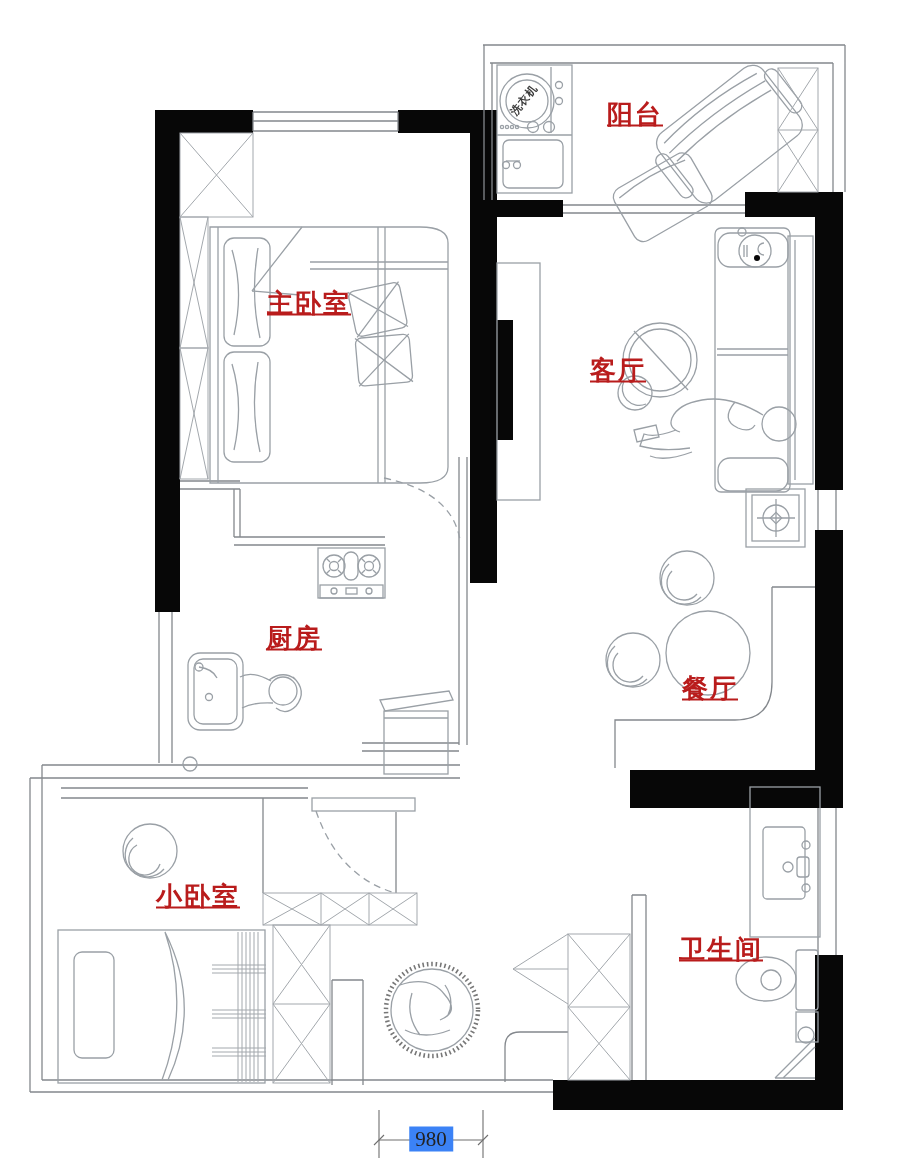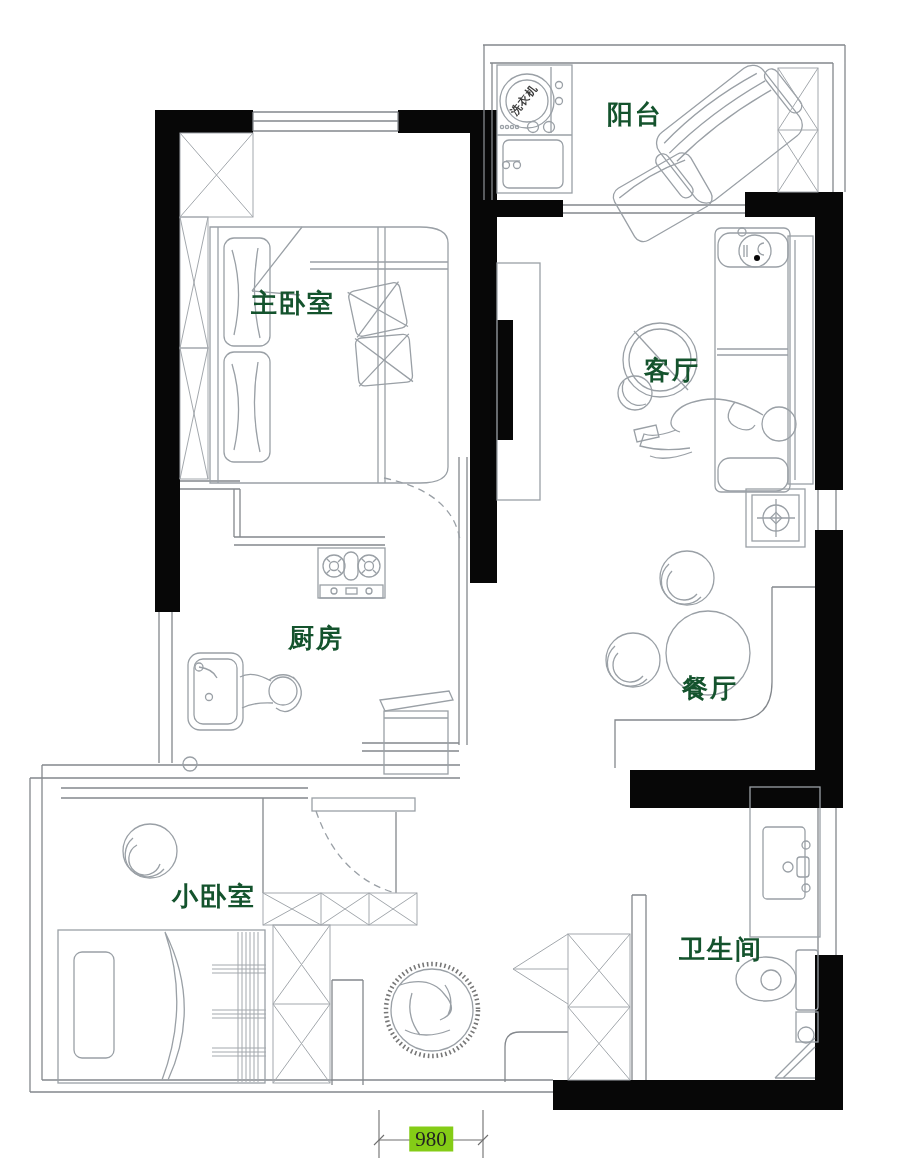--- a/index.html
+++ b/index.html
@@ -6,25 +6,25 @@
   .stage{position:relative;width:900px;height:1164px;background:#ffffff;overflow:hidden;
          font-family:"Liberation Sans",sans-serif;}
   .plan-svg{position:absolute;left:0;top:0;}
   .wl{fill:#070707;stroke:none;}
   .ln{stroke:#84888d;stroke-width:1.3;fill:none;}
   .fu{stroke:#9aa0a6;stroke-width:1.3;fill:none;}
   .xh{stroke:#a3a8ad;stroke-width:1;fill:none;}
   .dash{stroke:#9aa0a6;stroke-width:1.3;fill:none;stroke-dasharray:7 5;}
   .dim{stroke:#6f6f6f;stroke-width:1.1;fill:none;}
   .room-label{position:absolute;transform:translate(-50%,-50%);font-weight:bold;font-size:26px;
-              color:#14532d;letter-spacing:2px;white-space:nowrap;}
+              color:#b91c1c;letter-spacing:2px;white-space:nowrap;text-decoration:underline;}
   .washer-label{position:absolute;transform:translate(-50%,-50%) rotate(-52deg);font-weight:bold;
                 font-size:11px;color:#3a3a3a;letter-spacing:1px;white-space:nowrap;}
   .dim-label{position:absolute;transform:translate(-50%,-50%);font-family:"Liberation Serif",serif;
-             font-size:21px;color:#222;background:#84cc16;padding:0 6px;white-space:nowrap;}
+             font-size:21px;color:#222;background:#3b82f6;padding:0 6px;white-space:nowrap;}
 </style>
 </head>
 <body>
 
 <div class="stage">
 <svg class="plan-svg" width="900" height="1164" viewBox="0 0 900 1164">
 
   <g>
     <rect class="wl" x="155" y="110" width="98" height="23"></rect>
     <rect class="wl" x="398" y="110" width="72" height="23"></rect>
@@ -293,21 +293,21 @@
     </g>
   </g>
 
   <g>
     <path class="dim" d="M379,1110 V1158 M483,1110 V1158 M379,1140 H483"></path>
     <path class="dim" d="M374,1145 L384,1135 M478,1145 L488,1135"></path>
   </g>
 </svg>
 
   <div class="room-label" style="left:635px;top:114px">阳台</div>
-  <div class="room-label" style="left:293px;top:303px">主卧室</div>
-  <div class="room-label" style="left:672px;top:370px">客厅</div>
-  <div class="room-label" style="left:316px;top:638px">厨房</div>
+  <div class="room-label" style="left:309px;top:303px">主卧室</div>
+  <div class="room-label" style="left:618px;top:370px">客厅</div>
+  <div class="room-label" style="left:294px;top:638px">厨房</div>
   <div class="room-label" style="left:710px;top:688px">餐厅</div>
-  <div class="room-label" style="left:214px;top:896px">小卧室</div>
+  <div class="room-label" style="left:198px;top:896px">小卧室</div>
   <div class="room-label" style="left:721px;top:949px">卫生间</div>
   <div class="washer-label" style="left:524px;top:100px">洗衣机</div>
   <div class="dim-label" style="left:431px;top:1139px">980</div>
 </div>
 
 </body></html>

